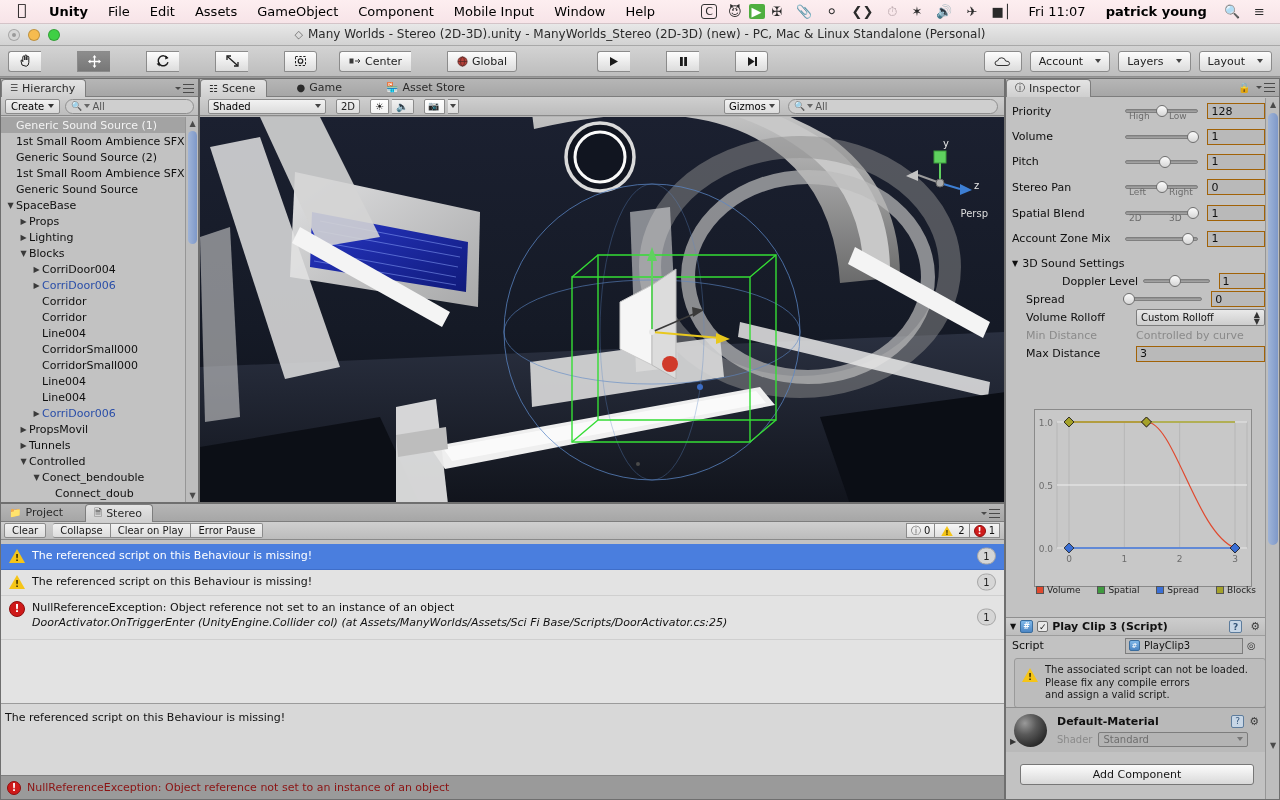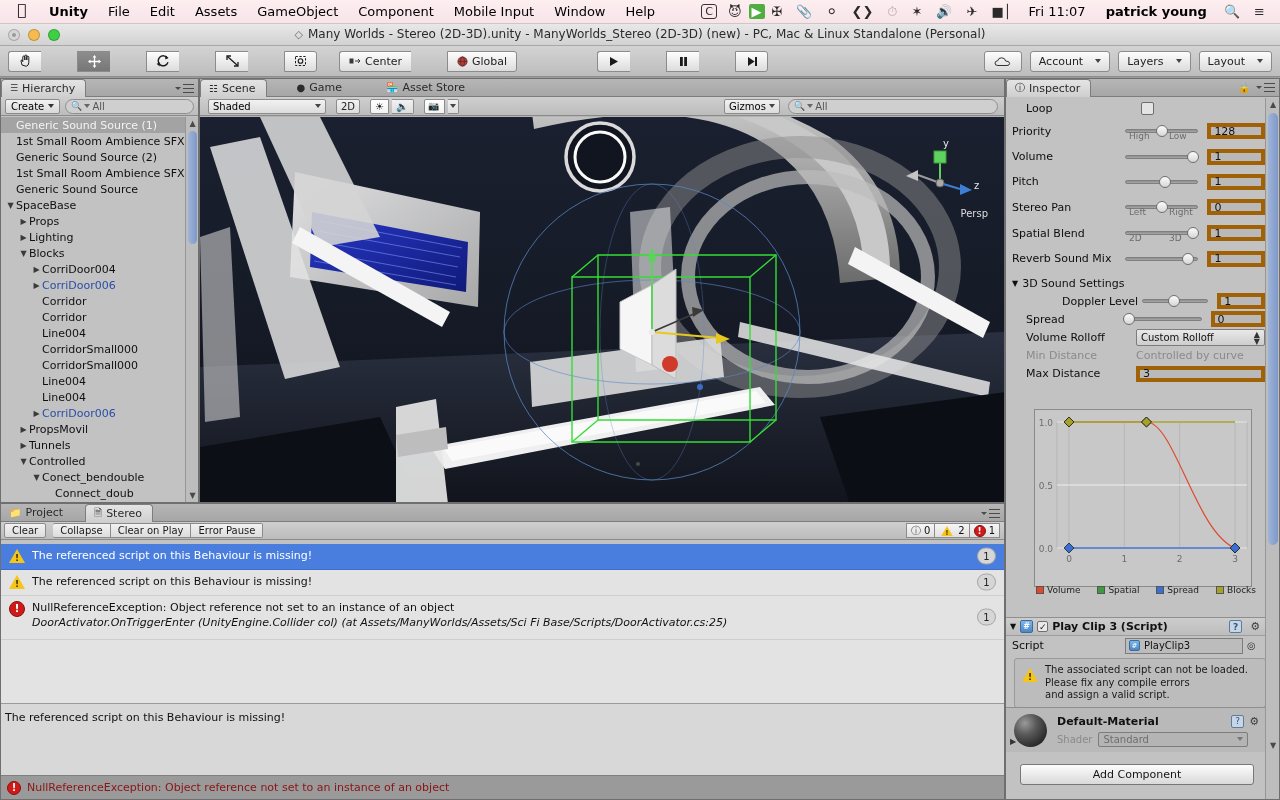--- a/index.html
+++ b/index.html
@@ -157,21 +157,21 @@
   #inspector { left:1005px; top:78px; width:275px; height:722px; background:#c2c2c2; }
   .insp-body { position:absolute; left:0; right:14px; top:19px; bottom:0; overflow:hidden; background:#c2c2c2; }
   .prop { display:flex; align-items:center; height:24px; padding-left:20px; }
   .prop .lbl { font-size:11px; color:#0e0e0e; }
   .prop .lbl.dim { color:#8a8a8a; }
   .slider { position:relative; height:14px; display:flex; align-items:center; }
   .slider .track { position:absolute; left:0; right:0; height:4px; background:linear-gradient(#8d8d8d,#a8a8a8); border-radius:2px; border:1px solid #7f7f7f; }
   .slider .knob { position:absolute; width:12px; height:12px; border-radius:50%;
     background:linear-gradient(#fbfbfb,#d6d6d6); border:1px solid #6f6f6f; }
   .numfield {
-    height:16px; background:#b9b9b9; border:4px solid #a16207;
+    height:16px; background:#b9b9b9; border:1px solid #a16207;
     font-size:11px; color:#111; padding:0 3px; display:flex; align-items:center;
   }
   .subl { font-size:9px; color:#6c6c6c; position:absolute; top:13px; }
   .foldrow { display:flex; align-items:center; height:18px; font-size:11px; color:#0e0e0e; }
   .sel2 {
     height:17px; background:linear-gradient(#e9e9e9,#cdcdcd); border:1px solid #7d7d7d;
     border-radius:2px; font-size:10px; color:#111; display:flex; align-items:center;
     justify-content:space-between; padding:0 4px;
   }
   .updown { font-size:8px; line-height:7px; color:#333; }
@@ -707,24 +707,20 @@
         <span class="hamb">
             <i></i>
             <i></i>
             <i></i>
           </span>
       </div>
     </div>
 
     <div class="insp-body">
 
-      <div class="prop" style="height:20px;">
-        <span class="lbl" style="width:115px;">Loop</span>
-        <span style="width:13px;height:13px;background:#e4e4e4;border:1px solid #6f6f6f;border-radius:2px;"></span>
-      </div>
 
       <div id="audio-props">
           <div class="prop" style="height: 26px; padding-left: 6px; position: relative;">
             <span class="lbl" style="width: 114px;">Priority</span>
             <span class="slider" style="width: 74px;">
               <span class="track"></span>
               <span class="knob" style="left: 31px;"></span>
             </span>
             <span class="numfield" style="width: 58px; margin-left: 9px;">128</span>
             <span class="subl" style="left: 123px;">High</span>
@@ -760,21 +756,21 @@
             <span class="lbl" style="width: 114px;">Spatial Blend</span>
             <span class="slider" style="width: 74px;">
               <span class="track"></span>
               <span class="knob" style="left: 62px;"></span>
             </span>
             <span class="numfield" style="width: 58px; margin-left: 9px;">1</span>
             <span class="subl" style="left: 123px;">2D</span>
             <span class="subl" style="left: 163px;">3D</span>
           </div>
           <div class="prop" style="height: 25px; padding-left: 6px; position: relative;">
-            <span class="lbl" style="width: 114px;">Reverb Sound Mix</span>
+            <span class="lbl" style="width: 114px;">Account Zone Mix</span>
             <span class="slider" style="width: 74px;">
               <span class="track"></span>
               <span class="knob" style="left: 57px;"></span>
             </span>
             <span class="numfield" style="width: 58px; margin-left: 9px;">1</span>
           </div>
         </div>
 
       <div class="foldrow" style="padding-left:6px;margin-top:3px;">
         <span style="font-size:8px;margin-right:4px;">▼</span>

